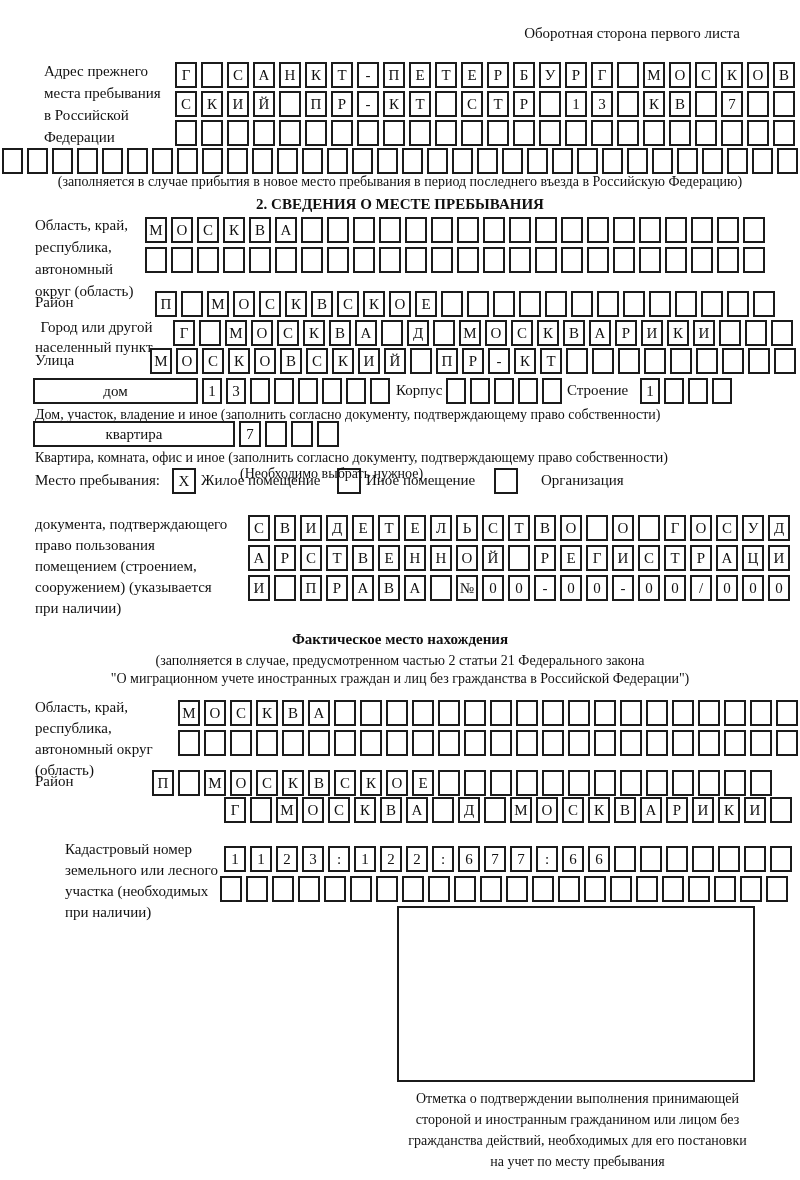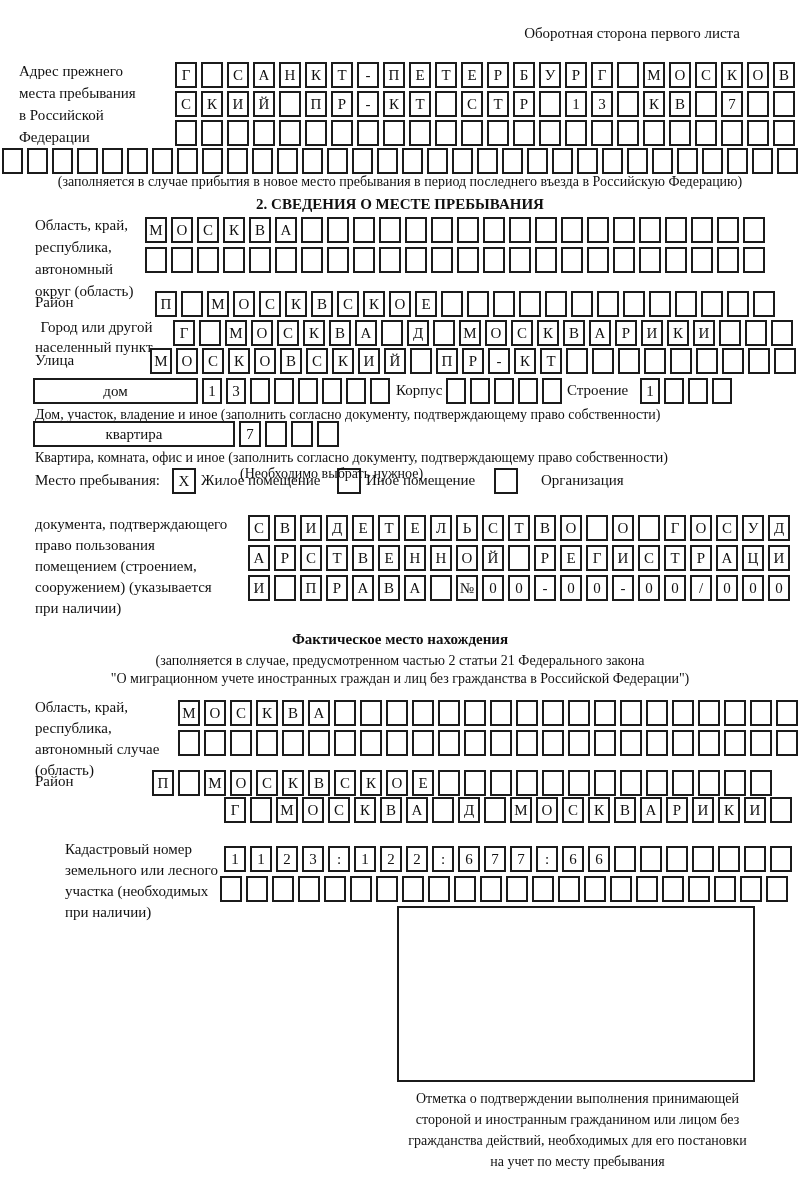--- a/index.html
+++ b/index.html
@@ -23,21 +23,21 @@
         display:flex;align-items:center;justify-content:center;font-size:15px;}
   .stamp-box{position:absolute;border:2px solid #1b1b1b;background:#ffffff;}
 </style>
 </head>
 <body>
 
 <div class="page">
 
   <div class="abs lbl" style="top:22px;right:60px;">Оборотная сторона первого листа</div>
 
-  <div class="abs lbl" style="left:19px;top:60px;">
+  <div class="abs lbl" style="left:44px;top:60px;">
       <div>Адрес прежнего</div>
       <div>места пребывания</div>
       <div>в Российской</div>
       <div>Федерации</div>
     </div>
   <div class="cellrow" style="left:175px;top:62px;">
       <span class="cell">Г</span>
       <span class="cell">&nbsp;</span>
       <span class="cell">С</span>
       <span class="cell">А</span>
@@ -422,21 +422,21 @@
       <span class="cell">0</span>
     </div>
 
   <div class="abs lbl bold center" style="top:628px;">Фактическое место нахождения</div>
   <div class="abs cap center" style="top:653px;">(заполняется в случае, предусмотренном частью 2 статьи 21 Федерального закона</div>
   <div class="abs cap center" style="top:671px;">"О миграционном учете иностранных граждан и лиц без гражданства в Российской Федерации")</div>
 
   <div class="abs lbl lbl-21" style="left:35px;top:697px;">
       <div>Область, край,</div>
       <div>республика,</div>
-      <div>автономный случае</div>
+      <div>автономный округ</div>
       <div>(область)</div>
     </div>
   <div class="cellrow" style="left:178px;top:700px;">
       <span class="cell">М</span>
       <span class="cell">О</span>
       <span class="cell">С</span>
       <span class="cell">К</span>
       <span class="cell">В</span>
       <span class="cell">А</span>
       <span class="cell">&nbsp;</span>

